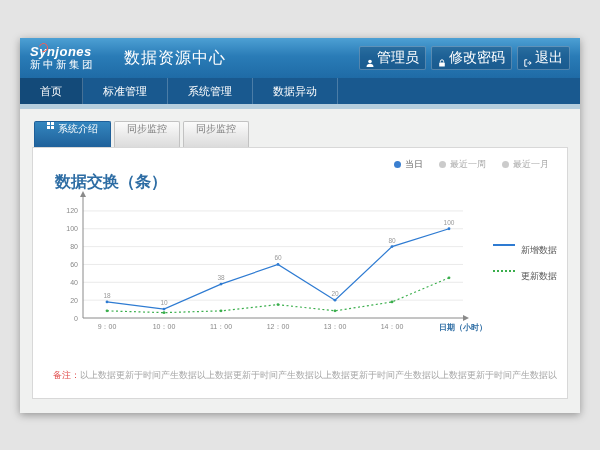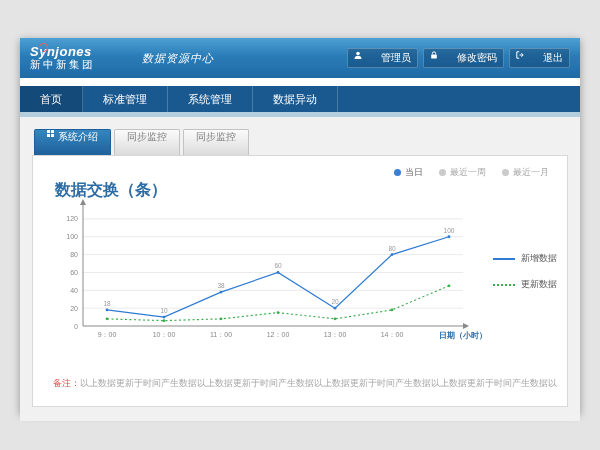--- a/index.html
+++ b/index.html
@@ -7,27 +7,27 @@
   body { background:#e4e4e4; font-family:"Liberation Sans","DejaVu Sans",sans-serif; position:relative; }
 
   .window { position:absolute; left:20px; top:38px; width:560px; height:375px; background:#fff; box-shadow:0 2px 8px rgba(0,0,0,.35); }
 
   
   .hdr { height:40px; background:linear-gradient(180deg,#4da0d4 0%,#2a7cb7 45%,#1f6ba6 100%); display:flex; align-items:center; padding:8px 10px; position:relative; }
   .logo { position:relative; width:90px; flex:0 0 auto; }
   .logo-text { color:#fff; font-size:13px; font-weight:bold; font-style:italic; letter-spacing:.5px; line-height:13px; display:block; }
   .logo-swoosh { position:absolute; left:9px; top:-2px; width:9px; height:9px; border:1.5px solid #ff5a4e; border-left-color:transparent; border-radius:50%; transform:rotate(-30deg); }
   .logo-sub { color:#fff; font-size:10.5px; font-weight:normal; letter-spacing:2.5px; line-height:13px; display:block; }
-  .app-title { color:#fff; font-size:11px; margin-left:22px; letter-spacing:1px;font-style:italic; }
+  .app-title { color:#fff; font-size:16px; margin-left:4px; letter-spacing:1px; }
   .hdr-right { position:absolute; right:10px; top:0; height:40px; display:flex; align-items:center; gap:5px; }
-  .hbtn { display:flex; align-items:flex-start; gap:19px; background:rgba(10,50,90,.35); border:1px solid rgba(255,255,255,.25); border-radius:2px; color:#fff; font-size:10px; padding:2px 6px; cursor:pointer; white-space:nowrap; }
+  .hbtn { display:flex; align-items:flex-end; gap:3px; background:rgba(10,50,90,.35); border:1px solid rgba(255,255,255,.25); border-radius:2px; color:#fff; font-size:14px; padding:2px 6px; cursor:pointer; white-space:nowrap; }
   .hbtn svg { display:block; }
 
   
-  .nav { height:26px; background:#19598f; display:flex; align-items:stretch;margin-top:8px; }
+  .nav { height:26px; background:#19598f; display:flex; align-items:stretch; }
   .nav-item { color:#fff; font-size:11px; display:flex; align-items:center; padding:0 20px; border-right:1px solid rgba(255,255,255,.22); cursor:pointer; }
   .nav-item.active { background:#134a79; }
   .strip { height:5px; background:#b5cede; }
 
   
   .content { padding:12px 12px 0; background:#f0f1f0; height:304px; }
   .tabs { display:flex; gap:3px; margin-left:2px; }
   .tab { height:27px; display:flex; gap:4px; padding:0 12px; font-size:10px; cursor:pointer; border:1px solid #c2c2c2; border-bottom:none; border-radius:2px 2px 0 0; background:linear-gradient(180deg,#fbfbfb,#dadada); color:#808080; }
   .tab.active { background:linear-gradient(180deg,#3486bf,#1e5f99); color:#fff; border-color:#1e5f99; }
   .tab svg { display:block; }
@@ -37,21 +37,21 @@
   .fitem { display:flex; align-items:center; gap:4px; font-size:9px; color:#a8a8a8; cursor:pointer; }
   .fitem .fdot { width:7px; height:7px; border-radius:50%; background:#cbcbcb; }
   .fitem.active { color:#666; }
   .fitem.active .fdot { background:#3a7fd0; }
 
   .y-title { position:absolute; top:24px; left:22px; font-size:16px; color:#2e6da4; font-weight:bold; }
   .chart { position:absolute; top:40px; left:16px; }
   svg text { font-family:"Liberation Sans","DejaVu Sans",sans-serif; }
 
   .series-legend { position:absolute; top:96px; right:10px; display:flex; flex-direction:column; gap:13px; }
-  .sl-item { display:flex; align-items:center; gap:6px; font-size:9px; color:#555; cursor:pointer; }
+  .sl-item { display:flex; align-items:flex-start; gap:6px; font-size:9px; color:#555; cursor:pointer; }
   .sl-line { width:22px; height:0; border-top:2px solid #2e7bd2; }
   .sl-line.dotted { border-top:2px dotted #3aae4c; }
 
   .note { position:absolute; bottom:16px; left:10px; right:10px; text-align:center; font-size:9px; color:#a6a6a6; white-space:nowrap; overflow:hidden; }
   .note .red { color:#e14b4b;margin-left:10px; }
 </style>
 </head>
 <body>
 
 <div class="window">

